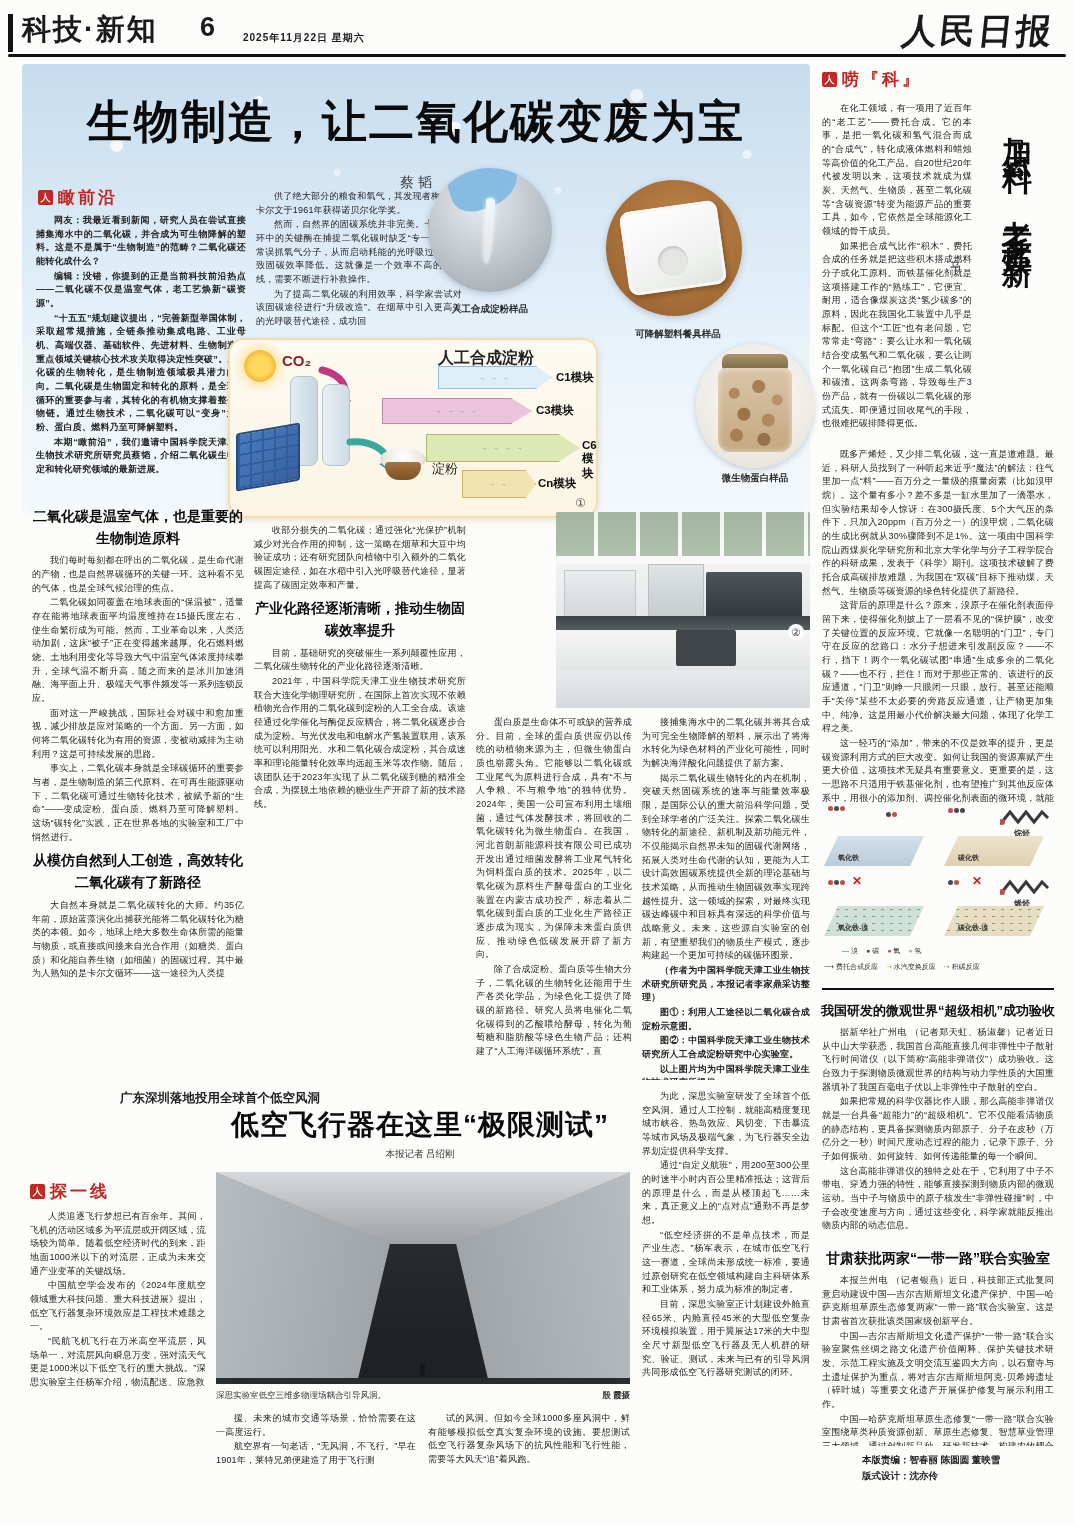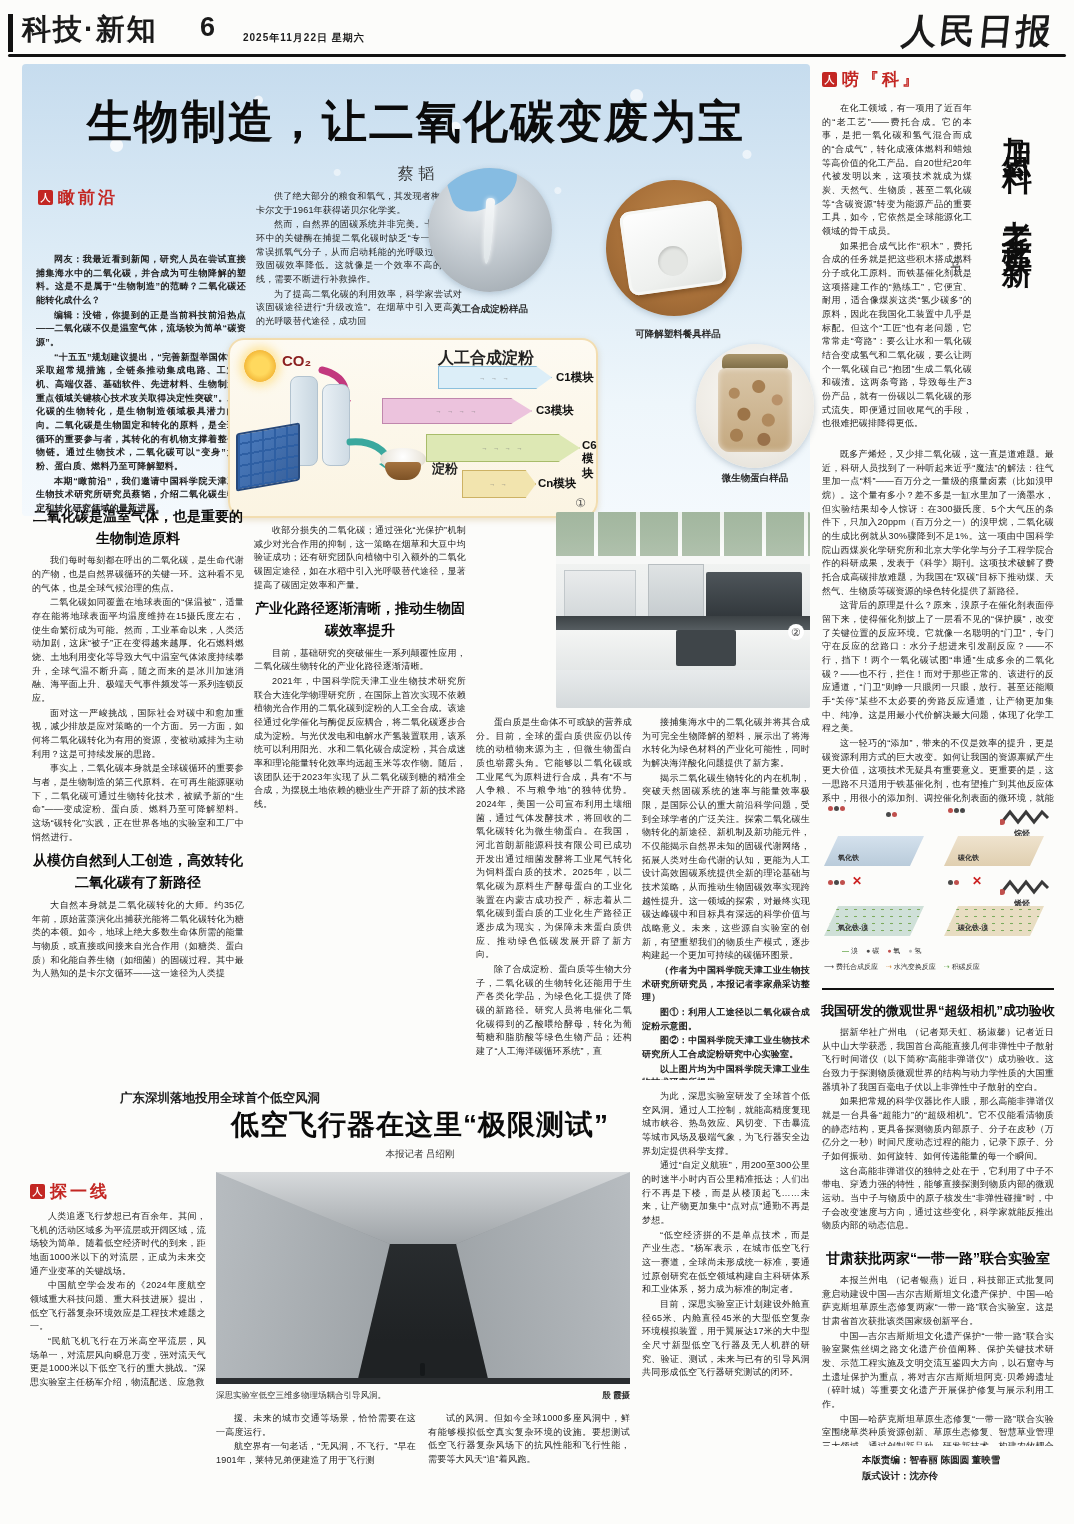--- a/index.html
+++ b/index.html
@@ -47,31 +47,31 @@
          radial-gradient(circle at 30% 8%, rgba(255,255,255,.7) 0 4px, transparent 5px),
          radial-gradient(circle at 55% 14%, rgba(255,255,255,.8) 0 5px, transparent 6px),
          radial-gradient(circle at 78% 7%, rgba(255,255,255,.7) 0 6px, transparent 7px),
          radial-gradient(circle at 92% 20%, rgba(255,255,255,.6) 0 4px, transparent 5px),
          radial-gradient(circle at 68% 28%, rgba(255,255,255,.5) 0 3px, transparent 4px),
          radial-gradient(circle at 40% 24%, rgba(255,255,255,.5) 0 3px, transparent 4px),
          linear-gradient(180deg,#c6dcee 0%,#dcebf6 40%,#eef6fb 75%,#f4f9fd 100%);">
   </div>
 
   <div class="abs" style="left:60px;top:92px;width:712px;text-align:center;font-size:45px;font-weight:900;letter-spacing:2px;color:#0b0b0b;">生物制造，让二氧化碳变废为宝</div>
-  <div class="abs" style="left:60px;top:164px;width:712px;text-align:center;font-size:16px;color:#333;">蔡  韬</div>
+  <div class="abs" style="left:60px;top:174px;width:712px;text-align:center;font-size:14px;color:#333;">蔡  韬</div>
 
   <div class="abs marker" style="left:38px;top:186px;">
     <span class="mlogo">人</span>
     <span class="mtext">瞰前沿</span>
   </div>
 
-  <div class="abs colbox" style="left:36px;top:214px;width:210px;height:298px;margin-top:39px;">
+  <div class="abs colbox" style="left:36px;top:214px;width:210px;height:298px;">
     <div>
         <p class="para bold">网友：我最近看到新闻，研究人员在尝试直接捕集海水中的二氧化碳，并合成为可生物降解的塑料。这是不是属于“生物制造”的范畴？二氧化碳还能转化成什么？</p>
-        <p class="para bold">编辑：没错，你提到的正是当前科技前沿热点——二氧化碳不仅是温室气体，流场较为简单“碳资源”。</p>
+        <p class="para bold">编辑：没错，你提到的正是当前科技前沿热点——二氧化碳不仅是温室气体，老工艺焕新“碳资源”。</p>
       </div>
     <div>
         <p class="para bold">“十五五”规划建议提出，“完善新型举国体制，采取超常规措施，全链条推动集成电路、工业母机、高端仪器、基础软件、先进材料、生物制造等重点领域关键核心技术攻关取得决定性突破”。二氧化碳的生物转化，是生物制造领域极具潜力的方向。二氧化碳是生物固定和转化的原料，是全球碳循环的重要参与者，其转化的有机物支撑着整个生物链。通过生物技术，二氧化碳可以“变身”为淀粉、蛋白质、燃料乃至可降解塑料。</p>
         <p class="para bold">本期“瞰前沿”，我们邀请中国科学院天津工业生物技术研究所研究员蔡韬，介绍二氧化碳生物固定和转化研究领域的最新进展。</p>
       </div>
   </div>
 
   <div class="abs colbox" style="left:256px;top:190px;width:206px;height:146px;">
     <div>
         <p class="para">供了绝大部分的粮食和氧气，其发现者梅尔文·卡尔文于1961年获得诺贝尔化学奖。</p>
@@ -123,21 +123,21 @@
         repeating-linear-gradient(0deg,#2e5fa3 0 2px,transparent 2px 11px),
         linear-gradient(135deg,#4a7cc0,#39619b);border:2px solid #27497b;border-radius:3px;"></div>
     <svg class="abs" style="left:116px;top:96px;" width="58" height="44" viewBox="0 0 58 44">
         <path d="M4 6 C 26 4 40 14 44 28" stroke="#3aa89e" stroke-width="7" fill="none" stroke-linecap="round"></path>
         <path d="M33 28 L50 40 L52 22 Z" fill="#3aa89e"></path>
       </svg>
     <div class="abs" style="left:150px;top:108px;width:46px;height:34px;">
       <div class="abs" style="left:0;top:0;width:46px;height:22px;border-radius:50%;background:radial-gradient(circle at 50% 40%,#ffffff,#ece8df 70%,#d8d2c4);"></div>
       <div class="abs" style="left:5px;top:14px;width:36px;height:18px;border-radius:4px 4px 14px 14px;background:linear-gradient(180deg,#a5733f,#7d5226);"></div>
     </div>
-    <div class="abs" style="left:202px;top:120px;font-size:13px;font-weight:700;color:#222;">淀粉</div>
+    <div class="abs" style="left:202px;top:120px;font-size:13px;font-weight:400;color:#222;">淀粉</div>
 
     <div class="chev" style="left:208px;top:26px;width:112px;height:21px;background:#dceef8;border:1px solid #8cc0dd;">→ → →</div>
     <div class="modlabel" style="left:326px;top:30px;">C1模块</div>
     <div class="chev" style="left:152px;top:58px;width:148px;height:24px;background:#ecc3dd;border:1px solid #c087ad;">→ → → →</div>
     <div class="modlabel" style="left:306px;top:63px;">C3模块</div>
     <div class="chev" style="left:196px;top:94px;width:152px;height:26px;background:#dde8b4;border:1px solid #a8bc6a;">→ → → →</div>
     <div class="modlabel" style="left:308px;top:136px;">Cn模块</div>
     <div class="chev" style="left:232px;top:130px;width:72px;height:26px;background:#f2e4ae;border:1px solid #cdb264;">→ →</div>
     <div class="modlabel" style="left:352px;top:99px;">C6模块</div>
     <div class="abs" style="right:10px;bottom:6px;font-size:12px;color:#555;">①</div>
@@ -353,19 +353,19 @@
       </div>
   </div>
   <div class="abs colbox" style="left:428px;top:1412px;width:202px;height:106px;">
     <div>
         <p class="para">试的风洞。但如今全球1000多座风洞中，鲜有能够模拟低空真实复杂环境的设施。要想测试低空飞行器复杂风场下的抗风性能和飞行性能，需要等大风天“追”着风跑。</p>
       </div>
   </div>
   <div class="abs colbox" style="left:642px;top:1090px;width:168px;height:430px;">
     <div>
         <p class="para">为此，深思实验室研发了全球首个低空风洞。通过人工控制，就能高精度复现城市峡谷、热岛效应、风切变、下击暴流等城市风场及极端气象，为飞行器安全边界划定提供科学支撑。</p>
-        <p class="para">通过“自定义航班”，用200至300公里的时速半小时内百公里精准抵达；人们出行不再是下楼，而是从楼顶起飞……未来，让产物更加集中“点对点”通勤不再是梦想。</p>
+        <p class="para">通过“自定义航班”，用200至300公里的时速半小时内百公里精准抵达；这背后的原理是什么，而是从楼顶起飞……未来，真正意义上的“点对点”通勤不再是梦想。</p>
         <p class="para">“低空经济拼的不是单点技术，而是产业生态。”杨军表示，在城市低空飞行这一赛道，全球尚未形成统一标准，要通过原创研究在低空领域构建自主科研体系和工业体系，努力成为标准的制定者。</p>
         <p class="para">目前，深思实验室正计划建设外舱直径65米、内舱直径45米的大型低空复杂环境模拟装置，用于翼展达17米的大中型全尺寸新型低空飞行器及无人机群的研究、验证、测试，未来与已有的引导风洞共同形成低空飞行器研究测试的闭环。</p>
       </div>
   </div>
 
 </div>
 
 </body></html>

